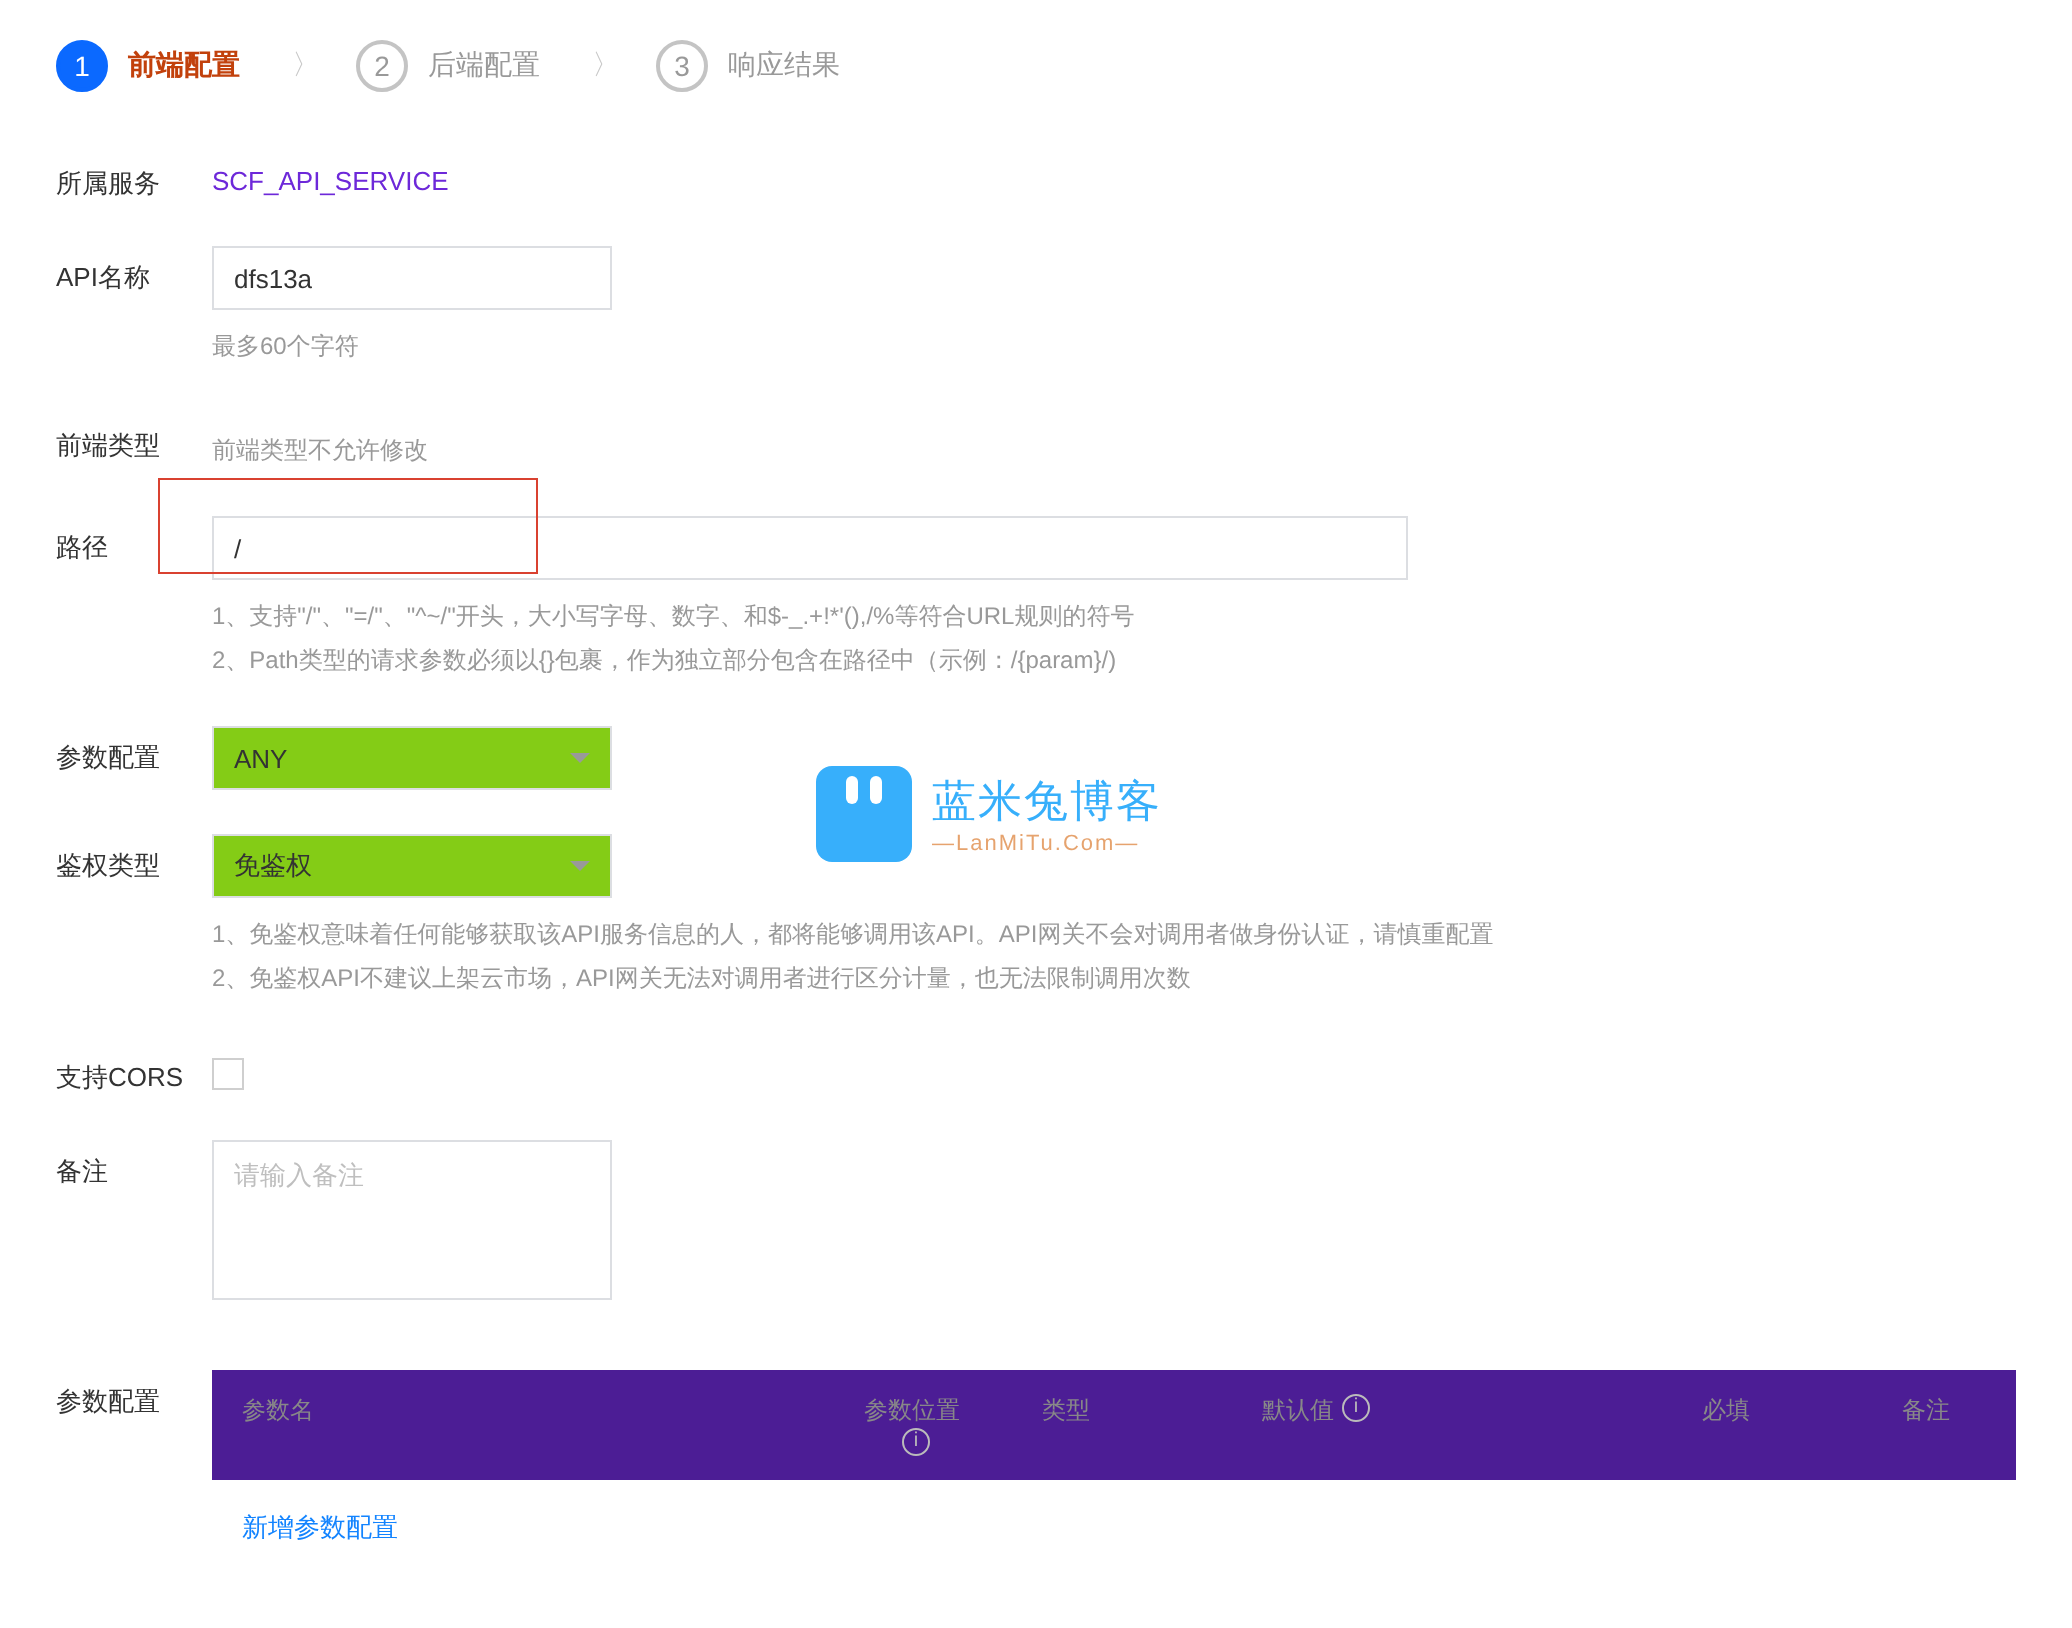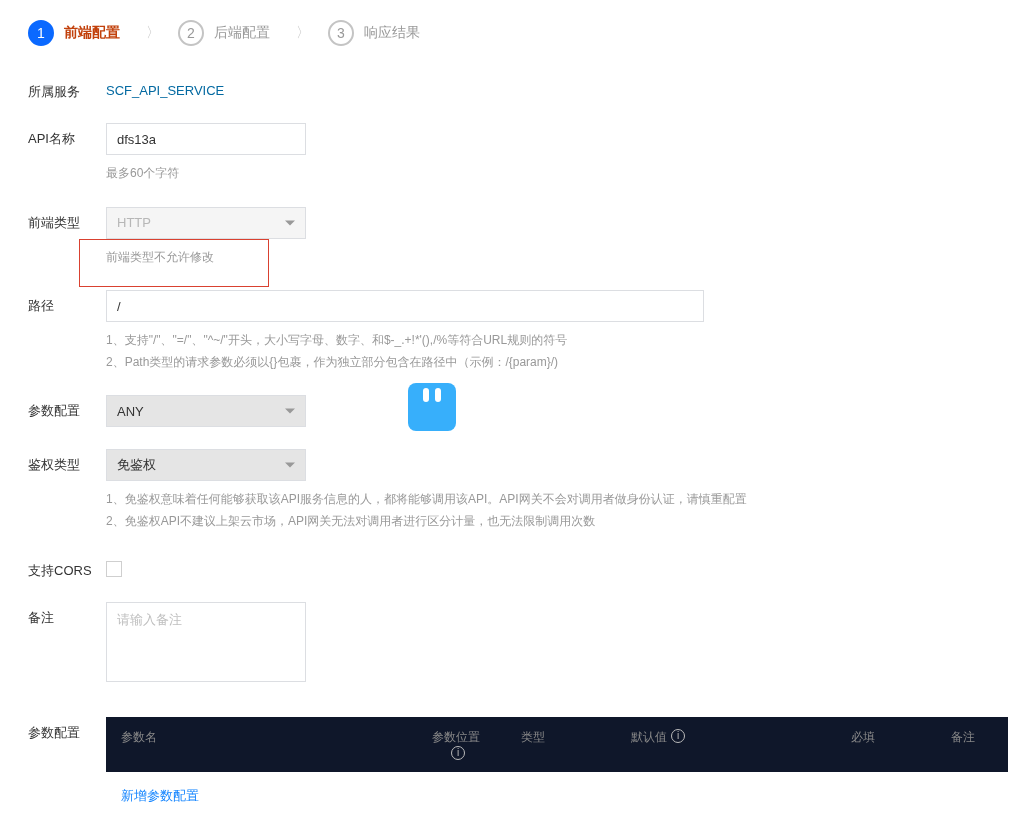--- a/index.html
+++ b/index.html
@@ -70,21 +70,21 @@
       flex: 0 0 78px;
       color: #333;
       font-size: 13px;
       padding-top: 7px;
     }
     .form-content {
       flex: 1;
     }
     .static-text {
       padding-top: 7px;
-      color: #0369a1;
+      color: #6d28d9;
     }
     .text-input {
       width: 200px;
       height: 32px;
       border: 1px solid #dcdee2;
       padding: 0 10px;
       font-size: 13px;
       color: #333;
       outline: none;
     }
@@ -95,21 +95,21 @@
       position: relative;
       display: inline-block;
       width: 200px;
     }
     .select-input {
       width: 100%;
       height: 32px;
       border: 1px solid #dcdee2;
       padding: 0 28px 0 10px;
       font-size: 13px;
-      background: #e5e5e5;
+      background: #84cc16;
       position: relative;
       display: flex;
       align-items: center;
       cursor: pointer;
     }
     .select-input.disabled {
       background: #f5f5f5;
       color: #b7b7b7;
       cursor: not-allowed;
     }
@@ -150,21 +150,21 @@
       outline: none;
       font-family: inherit;
     }
     .textarea::placeholder { color: #bfbfbf; }
     
     .param-table {
       width: 100%;
     }
     .param-header {
       display: flex;
-      background: #0f172a;
+      background: #4c1d95;
       padding: 12px 15px;
       font-size: 12px;
       color: #888;
     }
     .param-col-name { width: 270px; }
     .param-col-pos { width: 130px; display: flex; align-items: center; flex-direction: column;}
     .param-col-type { width: 110px; }
     .param-col-default { width: 220px; display: flex; align-items: flex-start;}
     .param-col-required { width: 100px; }
     .param-col-remark { flex: 1; }
@@ -271,26 +271,20 @@
     <div class="form-label">API名称</div>
     <div class="form-content">
       <input type="text" class="text-input" value="dfs13a" style="">
       <div class="hint">最多60个字符</div>
     </div>
   </div>
 
   <div class="form-row">
     <div class="form-label">前端类型</div>
     <div class="form-content">
-      <div class="select-wrap">
-        <div class="select-input disabled">
-          <span>HTTP</span>
-          <span class="select-caret"></span>
-        </div>
-      </div>
       <div class="hint">前端类型不允许修改</div>
     </div>
   </div>
 
   <div class="form-row">
     <div class="form-label">路径</div>
     <div class="form-content">
       <input type="text" class="text-input wide" value="/" style="">
       <div class="hint">1、支持"/"、"=/"、"^~/"开头，大小写字母、数字、和$-_.+!*'(),/%等符合URL规则的符号</div>
       <div class="hint" style="margin-top:0">2、Path类型的请求参数必须以{}包裹，作为独立部分包含在路径中（示例：/{param}/)</div>
@@ -364,15 +358,19 @@
 
 </div>
 
 <div class="red-box" style="left:79px; top:239px; width:190px; height:48px;"></div>
 
 <div class="watermark" style="left:408px; top:383px;">
   <div class="wm-icon">
     <span class="wm-ear l"></span>
     <span class="wm-ear r"></span>
   </div>
+  <div class="wm-text">
+    <span class="wm-cn">蓝米兔博客</span>
+    <span class="wm-en">—LanMiTu.Com—</span>
+  </div>
 </div>
 
 </div>
 
 </body></html>

